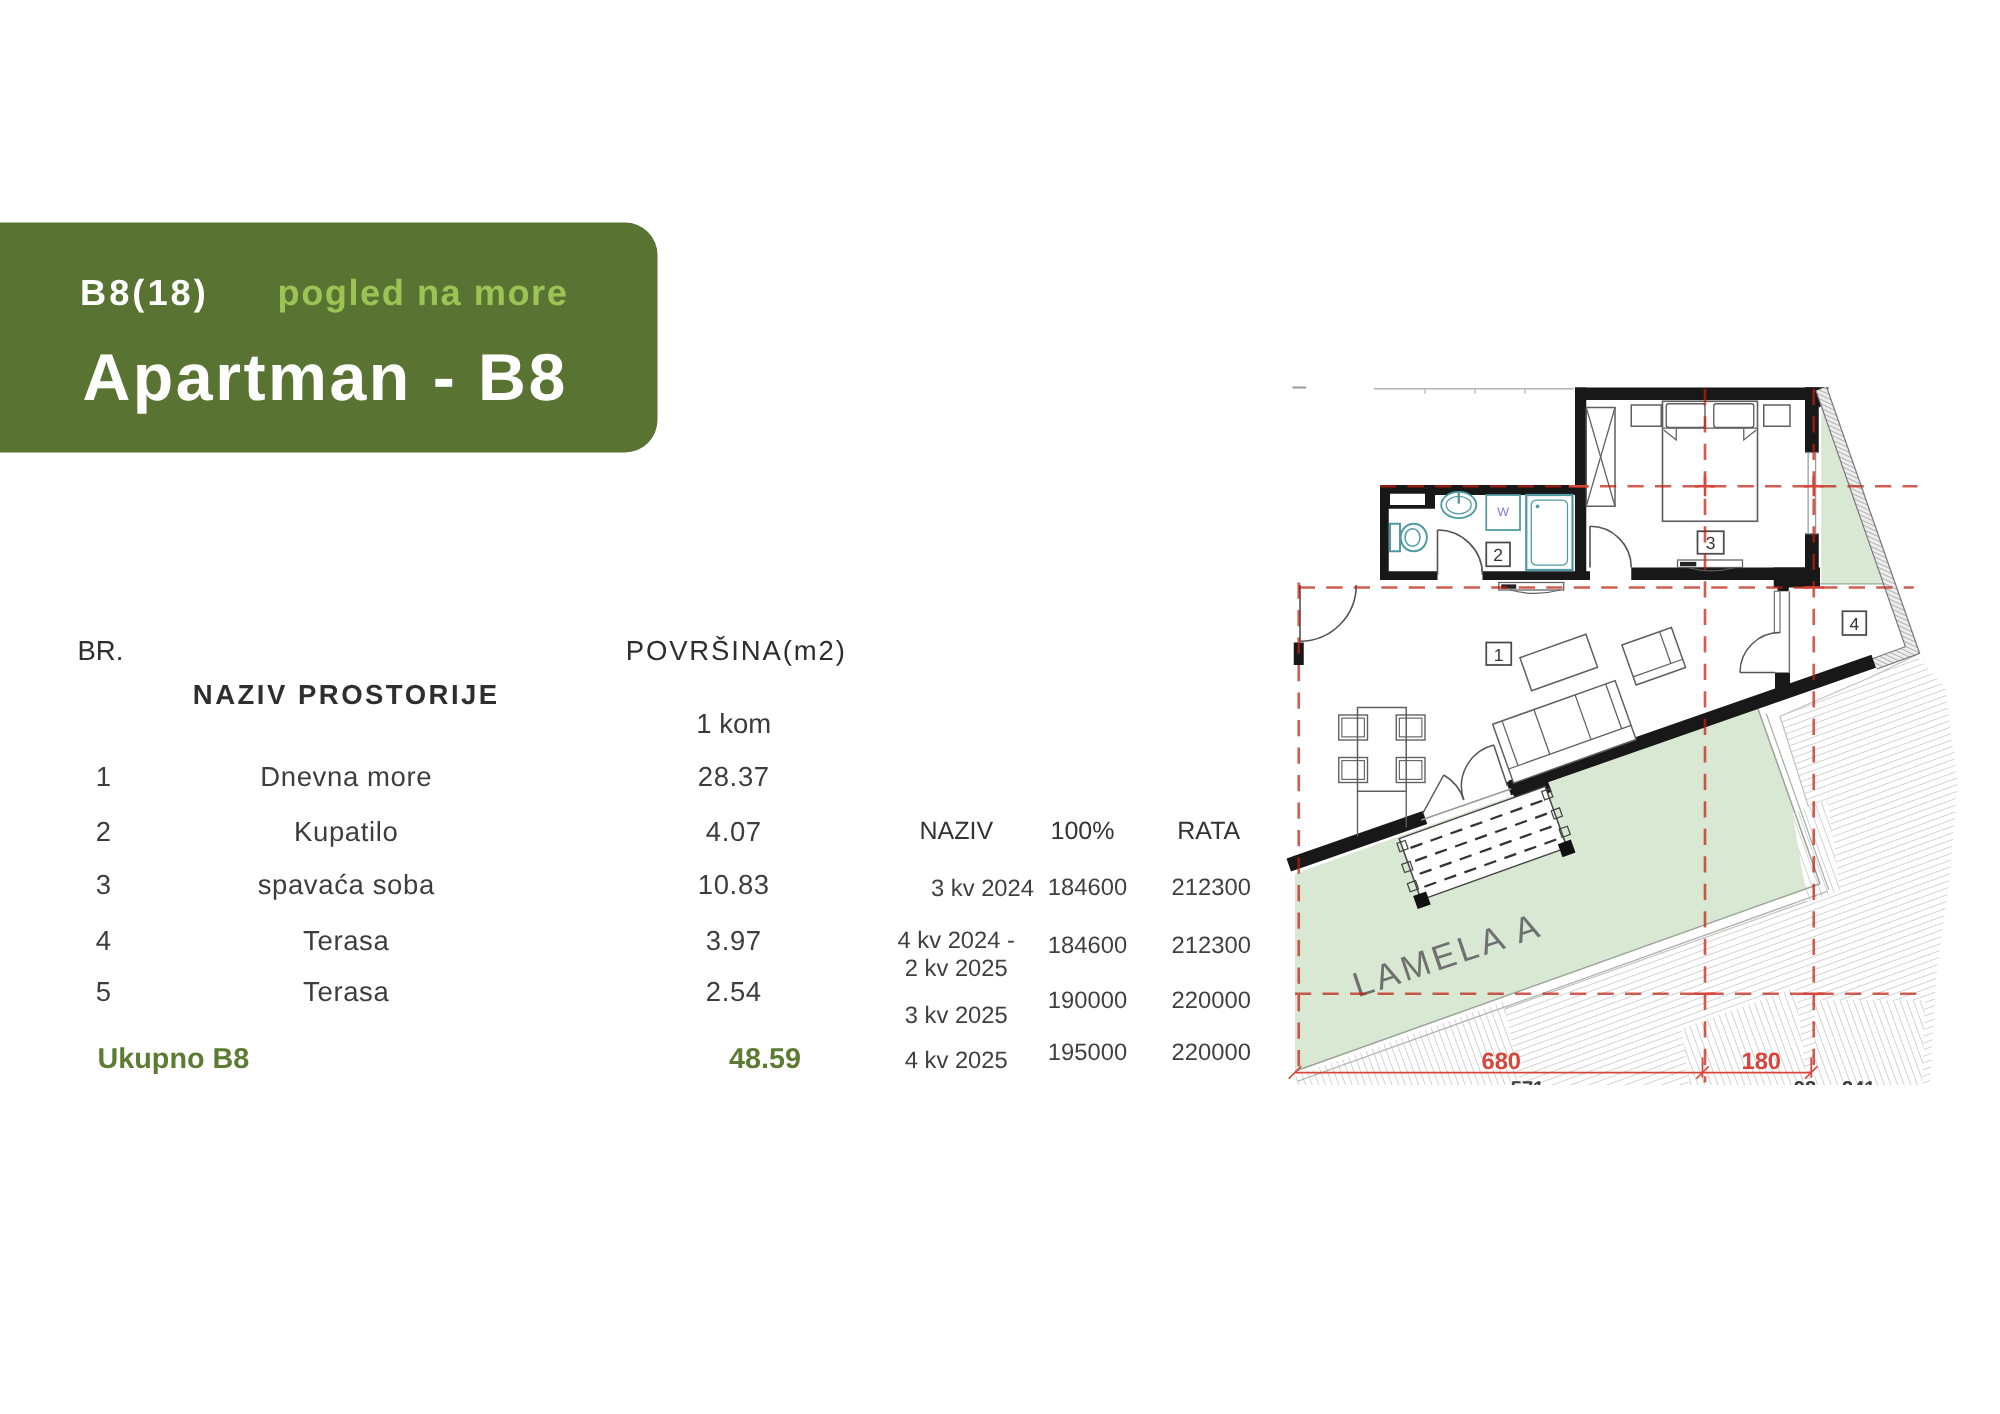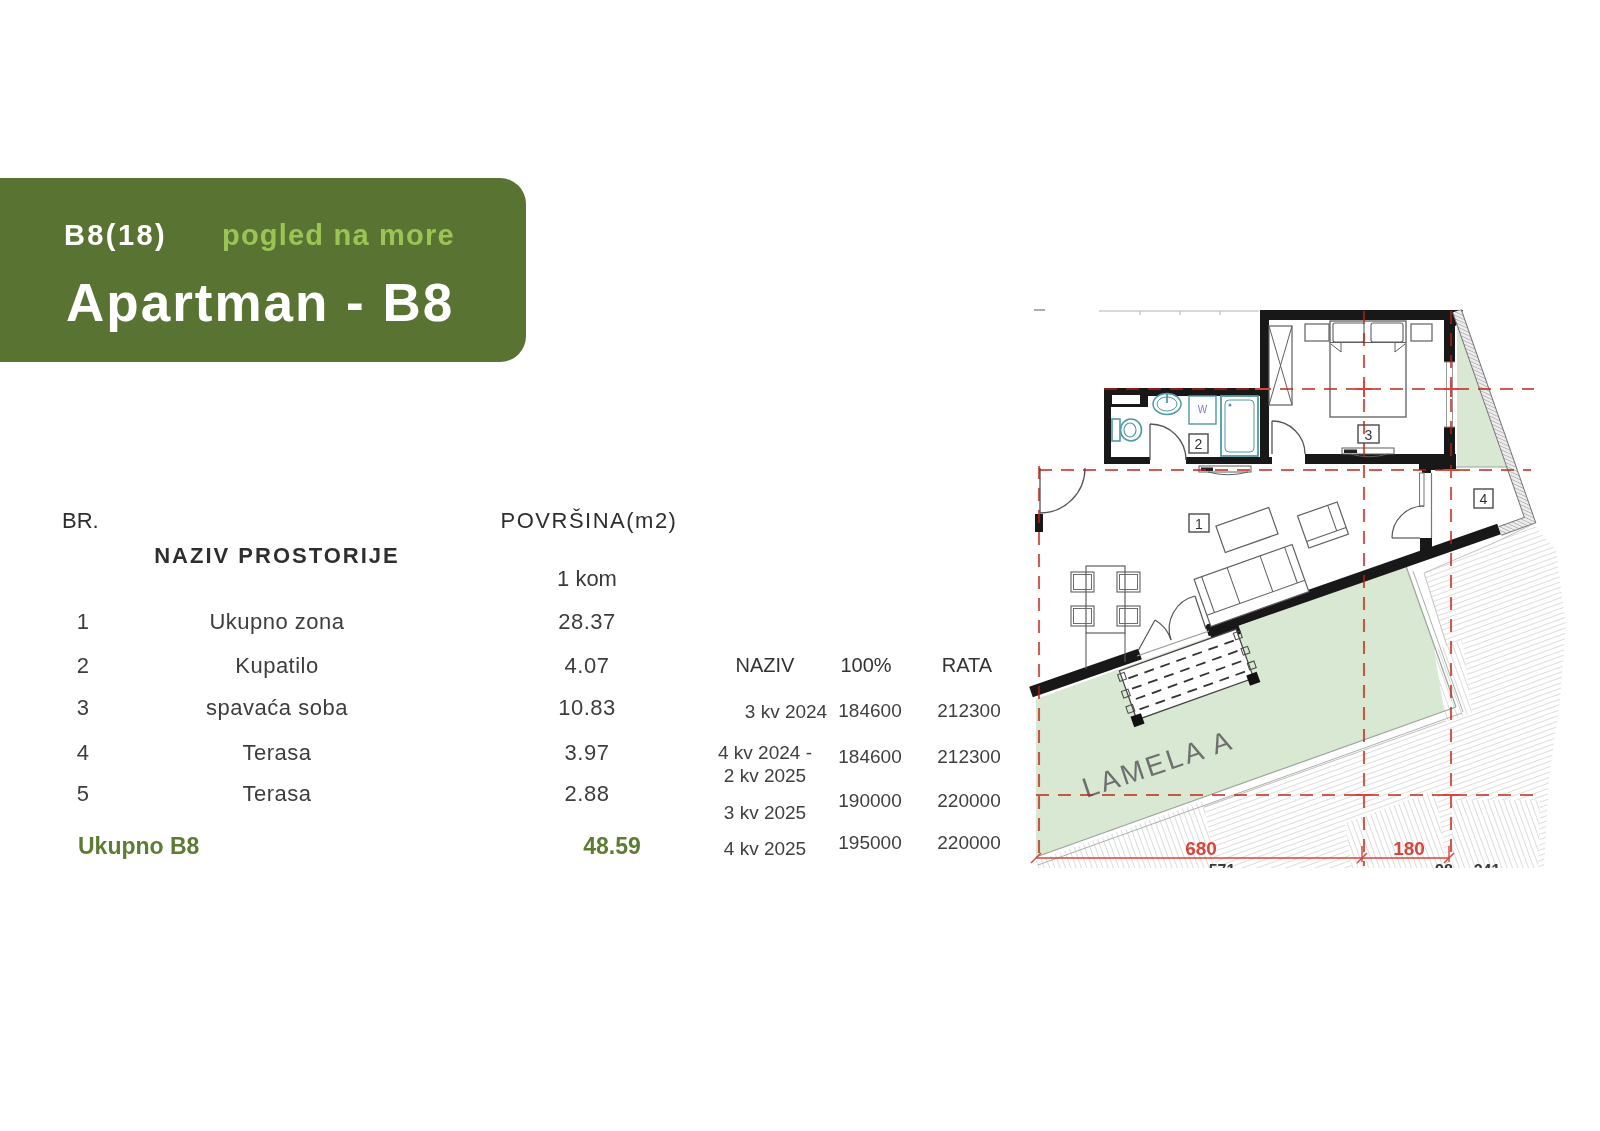--- a/index.html
+++ b/index.html
@@ -19,38 +19,38 @@
 
 <div class="abs" style="left:66px;top:272px;font-size:53px;font-weight:bold;color:#ffffff;letter-spacing:2px;">Apartman - B8</div>
 
 <div class="abs" style="left:62px;top:508px;font-size:22px;font-weight:500;color:#2e2e2e;">BR.</div>
 <div class="abs c" style="left:277px;top:508px;font-size:22px;font-weight:bold;color:#2e2e2e;letter-spacing:2px;margin-top:35px;">NAZIV PROSTORIJE</div>
 <div class="abs c" style="left:589px;top:508px;font-size:22px;color:#2e2e2e;letter-spacing:1.5px;">POVRŠINA(m2)</div>
 
 <div class="abs c" style="left:587px;top:566px;font-size:22px;color:#3a3a3a;">1 kom</div>
 
 <div class="abs c" style="left:83px;top:609px;font-size:22px;color:#3d3d3d;letter-spacing:0.5px;">1</div>
-<div class="abs c" style="left:277px;top:609px;font-size:22px;color:#3d3d3d;letter-spacing:0.5px;">Ukupno zona</div>
+<div class="abs c" style="left:277px;top:609px;font-size:22px;color:#3d3d3d;letter-spacing:0.5px;">Dnevna more</div>
 <div class="abs c" style="left:587px;top:609px;font-size:22px;color:#3d3d3d;letter-spacing:0.5px;">28.37</div>
 
 <div class="abs c" style="left:83px;top:653px;font-size:22px;color:#3d3d3d;letter-spacing:0.5px;">2</div>
 <div class="abs c" style="left:277px;top:653px;font-size:22px;color:#3d3d3d;letter-spacing:0.5px;">Kupatilo</div>
 <div class="abs c" style="left:587px;top:653px;font-size:22px;color:#3d3d3d;letter-spacing:0.5px;">4.07</div>
 
 <div class="abs c" style="left:83px;top:695px;font-size:22px;color:#3d3d3d;letter-spacing:0.5px;">3</div>
 <div class="abs c" style="left:277px;top:695px;font-size:22px;color:#3d3d3d;letter-spacing:0.5px;">spavaća soba</div>
 <div class="abs c" style="left:587px;top:695px;font-size:22px;color:#3d3d3d;letter-spacing:0.5px;">10.83</div>
 
 <div class="abs c" style="left:83px;top:740px;font-size:22px;color:#3d3d3d;letter-spacing:0.5px;">4</div>
 <div class="abs c" style="left:277px;top:740px;font-size:22px;color:#3d3d3d;letter-spacing:0.5px;">Terasa</div>
 <div class="abs c" style="left:587px;top:740px;font-size:22px;color:#3d3d3d;letter-spacing:0.5px;">3.97</div>
 
 <div class="abs c" style="left:83px;top:781px;font-size:22px;color:#3d3d3d;letter-spacing:0.5px;">5</div>
 <div class="abs c" style="left:277px;top:781px;font-size:22px;color:#3d3d3d;letter-spacing:0.5px;">Terasa</div>
-<div class="abs c" style="left:587px;top:781px;font-size:22px;color:#3d3d3d;letter-spacing:0.5px;">2.88</div>
+<div class="abs c" style="left:587px;top:781px;font-size:22px;color:#3d3d3d;letter-spacing:0.5px;">2.54</div>
 
 <div class="abs" style="left:78px;top:833px;font-size:23px;font-weight:bold;color:#5c7c34;">Ukupno B8</div>
 <div class="abs c" style="left:587px;top:833px;font-size:23px;font-weight:bold;color:#5c7c34;margin-left:25px;">48.59</div>
 
 <div class="abs c" style="left:765px;top:654px;font-size:20px;color:#333333;">NAZIV</div>
 <div class="abs c" style="left:866px;top:654px;font-size:20px;color:#333333;">100%</div>
 <div class="abs c" style="left:967px;top:654px;font-size:20px;color:#333333;">RATA</div>
 
 <div class="abs c" style="left:765px;top:701px;font-size:19px;color:#3f3f3f;margin-left:21px;">3 kv 2024</div>
 <div class="abs c" style="left:870px;top:700px;font-size:19px;color:#3f3f3f;">184600</div>

